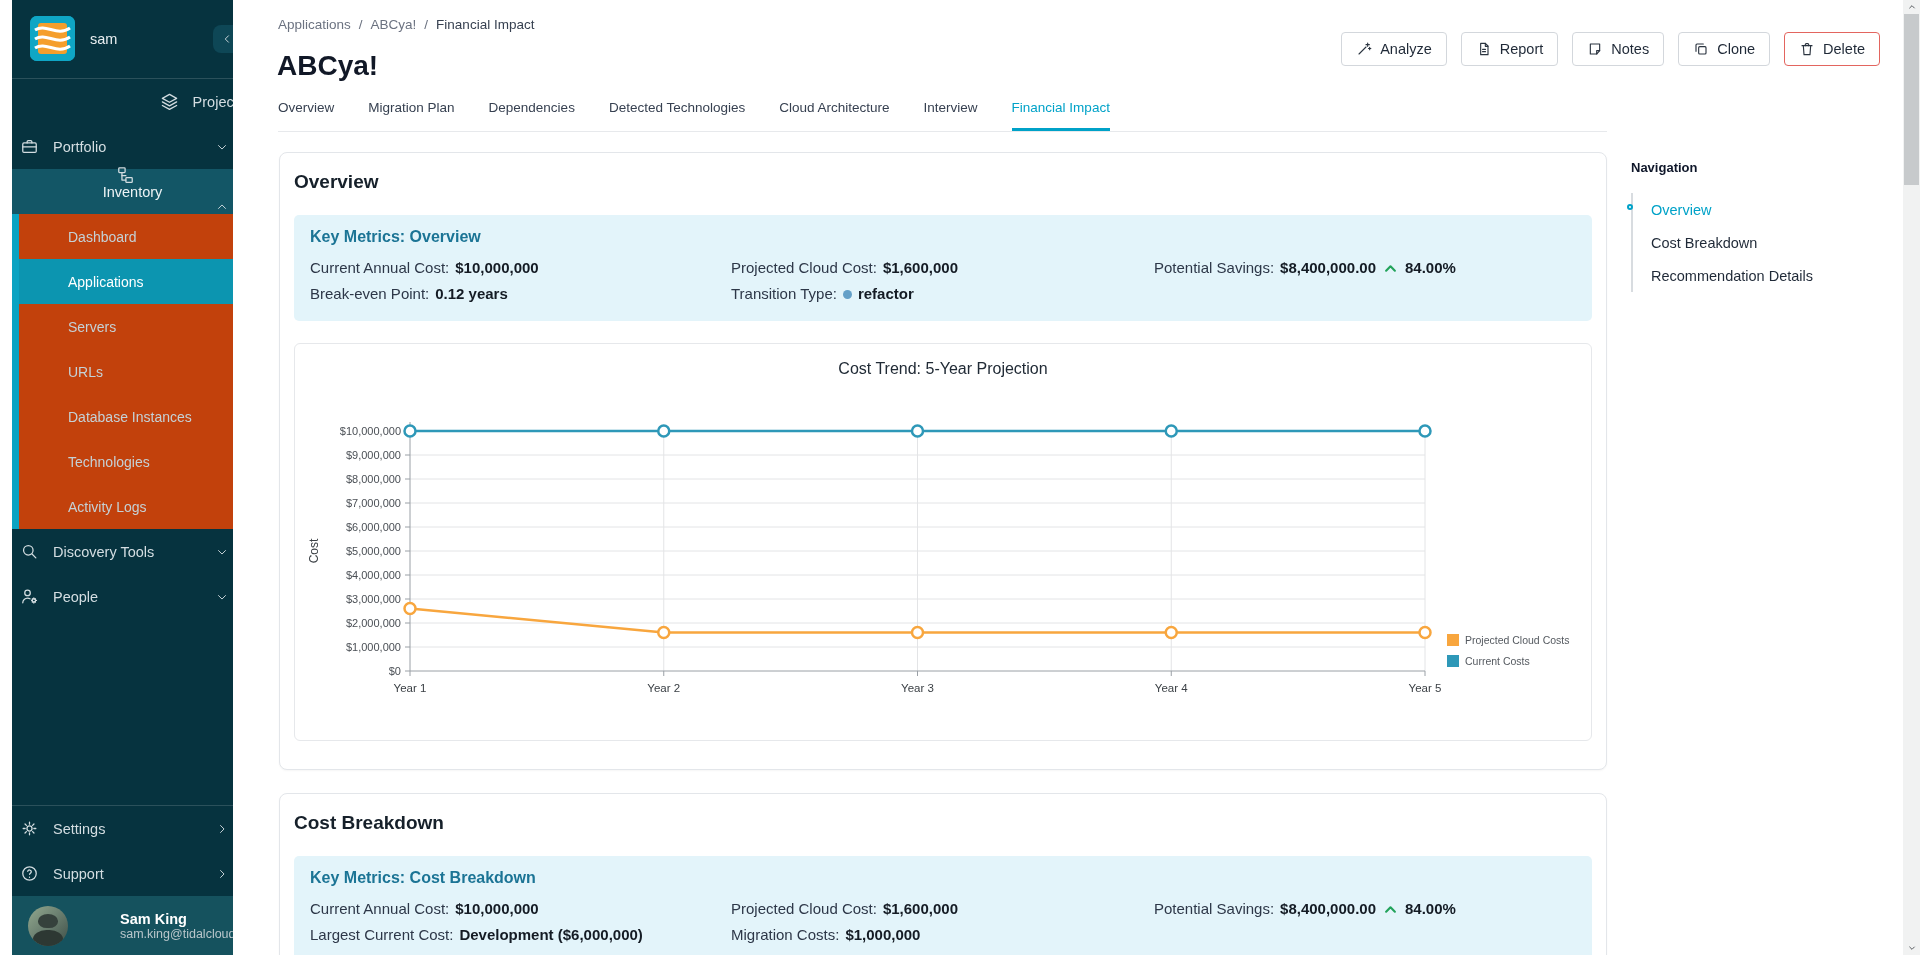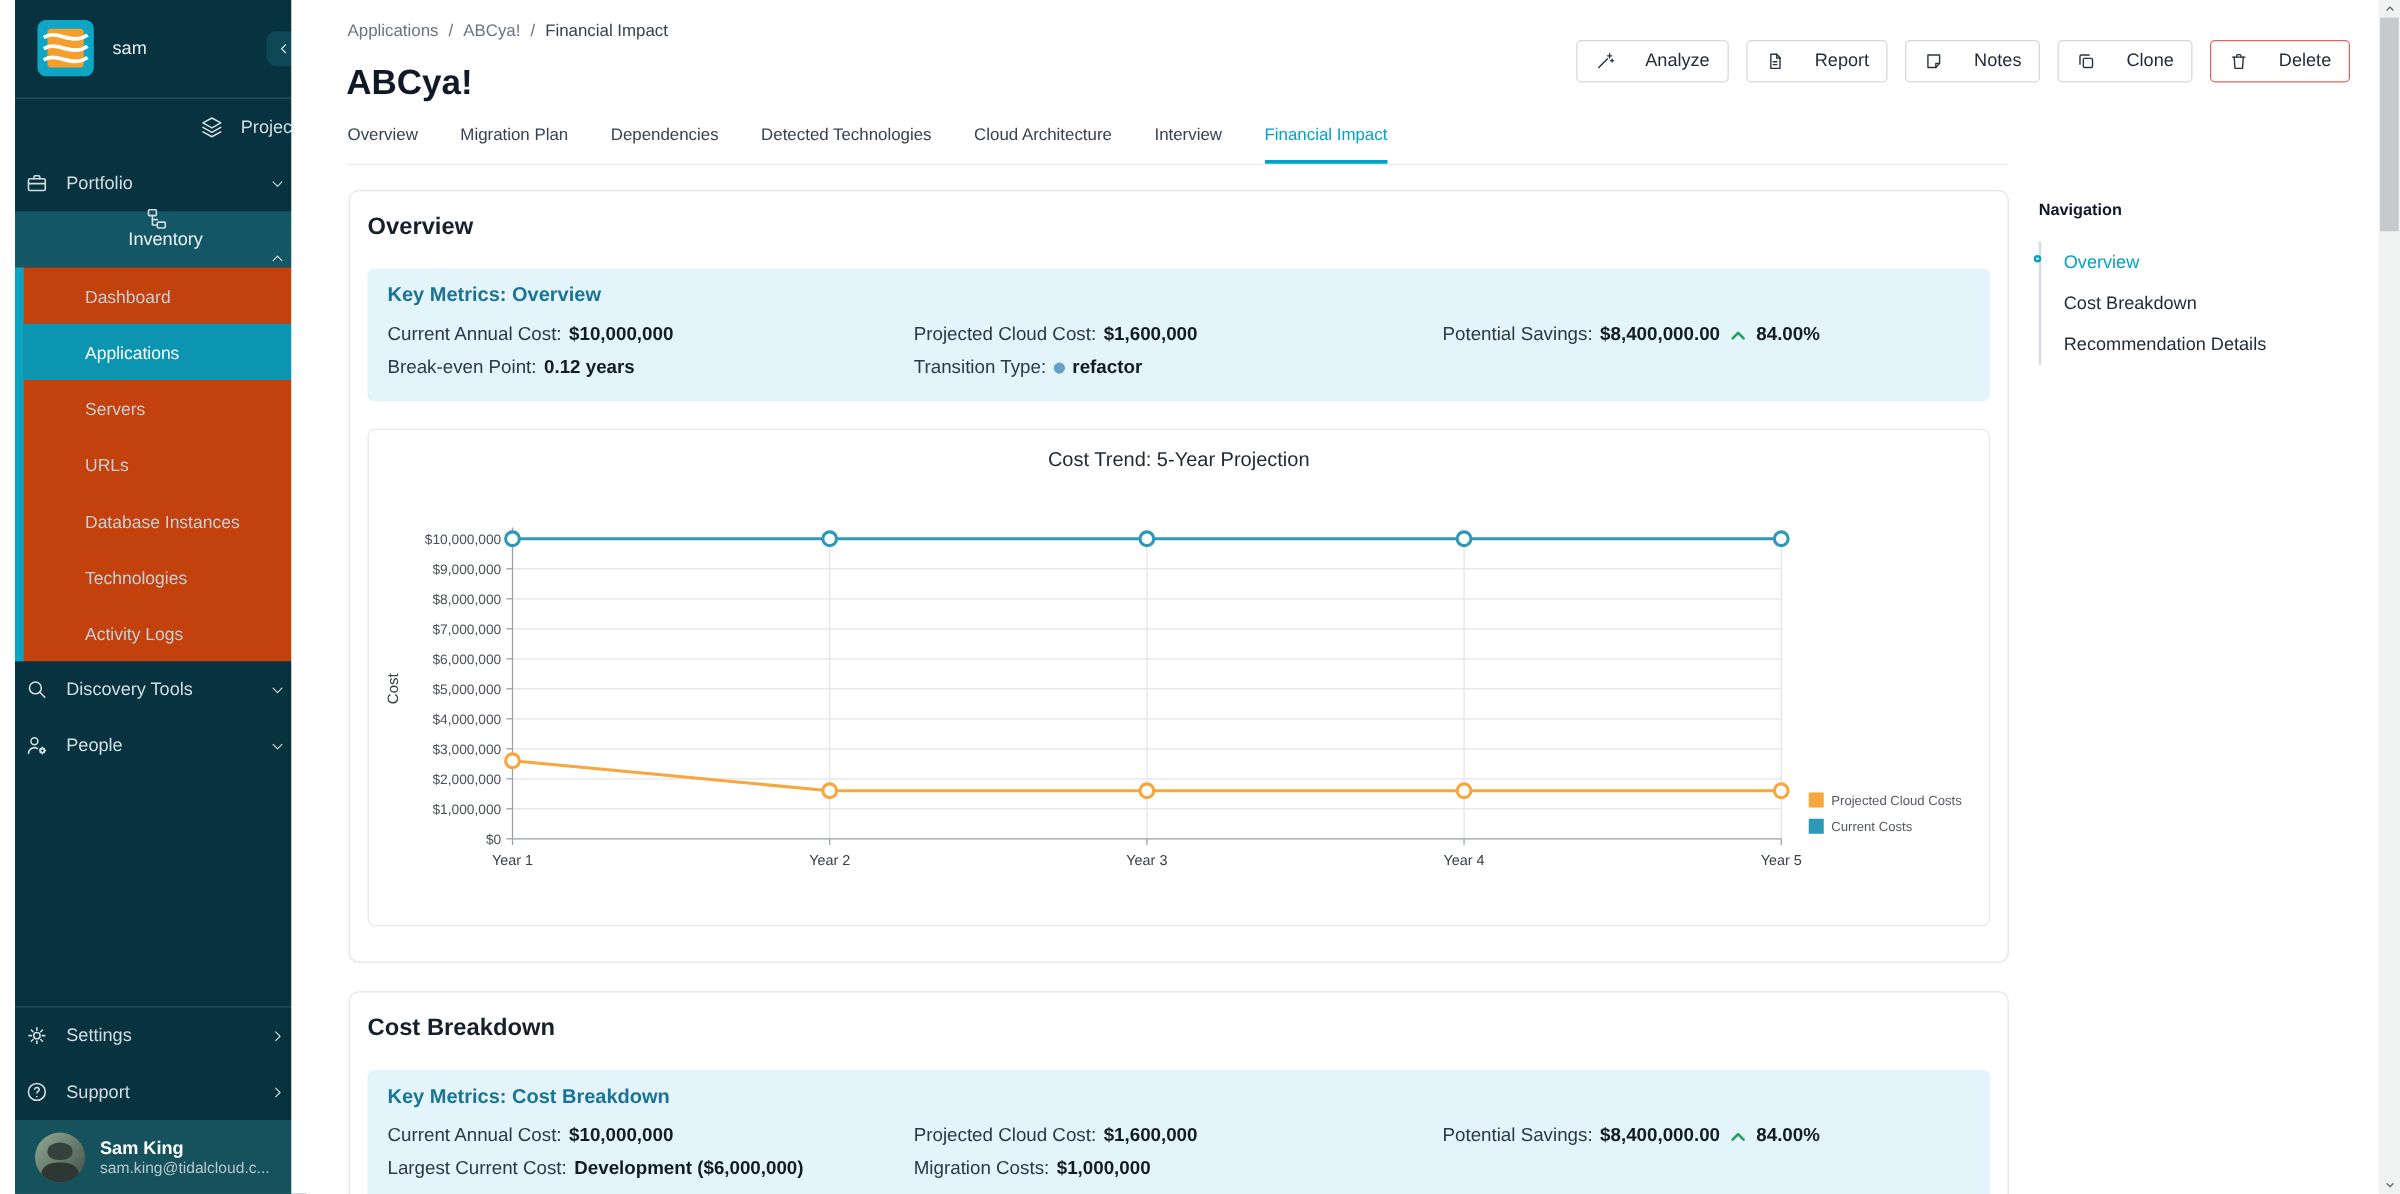--- a/index.html
+++ b/index.html
@@ -13,36 +13,36 @@
   .collapse-btn { position:absolute; left:201px; top:25px; width:28px; height:28px; border-radius:8px; background:#0E4756; display:flex; align-items:center; justify-content:center; cursor:pointer; }
   .side-divider { height:1px; background:rgba(255,255,255,.15); }
   .side-item { height:45px; display:flex; align-items:center; padding-left:8px; font-size:14.5px; cursor:pointer;justify-content:flex-end; }
   .side-item .ic { width:19px; height:19px; margin-right:14px; flex:0 0 19px; display:flex; align-items:center; }
   .side-item .chev { margin-left:auto; margin-right:16px; display:flex; }
   .side-item.hl { background:#135666; color:#EDF3F5;flex-direction:column; }
   .submenu { background:#c2410c; border-left:7px solid #0AA3C2; }
   .sub-item { height:45px; display:flex; align-items:center; padding-left:49px; font-size:14px; color:#C5D1D6; cursor:pointer; }
   .sub-item.sel { background:#0C95B0; color:#FFFFFF; }
   .side-bottom { position:absolute; left:0; bottom:59px; width:233px; }
-  .user-area { position:absolute; left:0; bottom:0; width:233px; height:59px; background:#15525E; display:flex; align-items:center; padding-left:16px; cursor:pointer; }
+  .user-area { position:absolute; left:0; bottom:0; width:233px; height:59px; background:#15525E; display:flex; align-items:center; padding-left:16px; cursor:pointer;gap:40px; }
   .avatar { width:40px; height:40px; border-radius:50%; background:linear-gradient(135deg,#93a98f 0%,#6d8272 45%,#3e4e47 100%); position:relative; overflow:hidden; flex:0 0 40px; }
   .avatar:after { content:""; position:absolute; left:10px; top:8px; width:20px; height:14px; border-radius:50% 50% 45% 45%; background:#35413c; }
   .avatar:before { content:""; position:absolute; left:5px; top:24px; width:30px; height:20px; border-radius:45% 45% 0 0; background:#2d3833; }
   .user-meta { margin-left:12px; overflow:hidden; }
   .user-name { font-size:14.5px; font-weight:bold; color:#FFFFFF; }
   .user-email { font-size:12.5px; color:#B9C6CB; white-space:nowrap; }
 
   
   .main { position:absolute; left:233px; top:0; width:1670px; height:955px; background:#FFFFFF; }
   .breadcrumb { position:absolute; left:45px; top:17px; font-size:13.5px; color:#6B7280; display:flex; gap:8px; }
   .breadcrumb .crumb { cursor:pointer; }
   .breadcrumb .current { color:#374151; }
   .page-title { position:absolute; left:44px; top:50px; font-size:28px; font-weight:800; color:#111827; }
   .actions { position:absolute; right:23px; top:32px; display:flex; gap:14px; }
-  .btn { height:34px; display:flex; align-items:center; gap:24px; padding:0 14px; background:#fff; border:1px solid #D3D7DC; border-radius:4px; font-size:14.5px; color:#1F2937; cursor:pointer; }
+  .btn { height:34px; display:flex; align-items:center; gap:8px; padding:0 14px; background:#fff; border:1px solid #D3D7DC; border-radius:4px; font-size:14.5px; color:#1F2937; cursor:pointer; }
   .btn svg { display:block; }
   .btn.danger { border-color:#E3655F; }
 
   .tabs { position:absolute; left:45px; top:100px; width:1329px; display:flex; gap:34px; border-bottom:1px solid #E7E9EC; }
   .tab { font-size:13.5px; color:#374151; padding-bottom:13px; cursor:pointer; border-bottom:3px solid transparent; }
   .tab.active { color:#00A2C8; border-bottom-color:#00A2C8; font-weight:500; }
 
   .card { position:absolute; left:46px; width:1328px; background:#fff; border:1px solid #E3E6EA; border-radius:8px; box-shadow:0 1px 2px rgba(0,0,0,.04); padding:16px 14px; }
   .card.overview { top:152px; height:618px; }
   .card.costbreak { top:793px; height:300px; }

